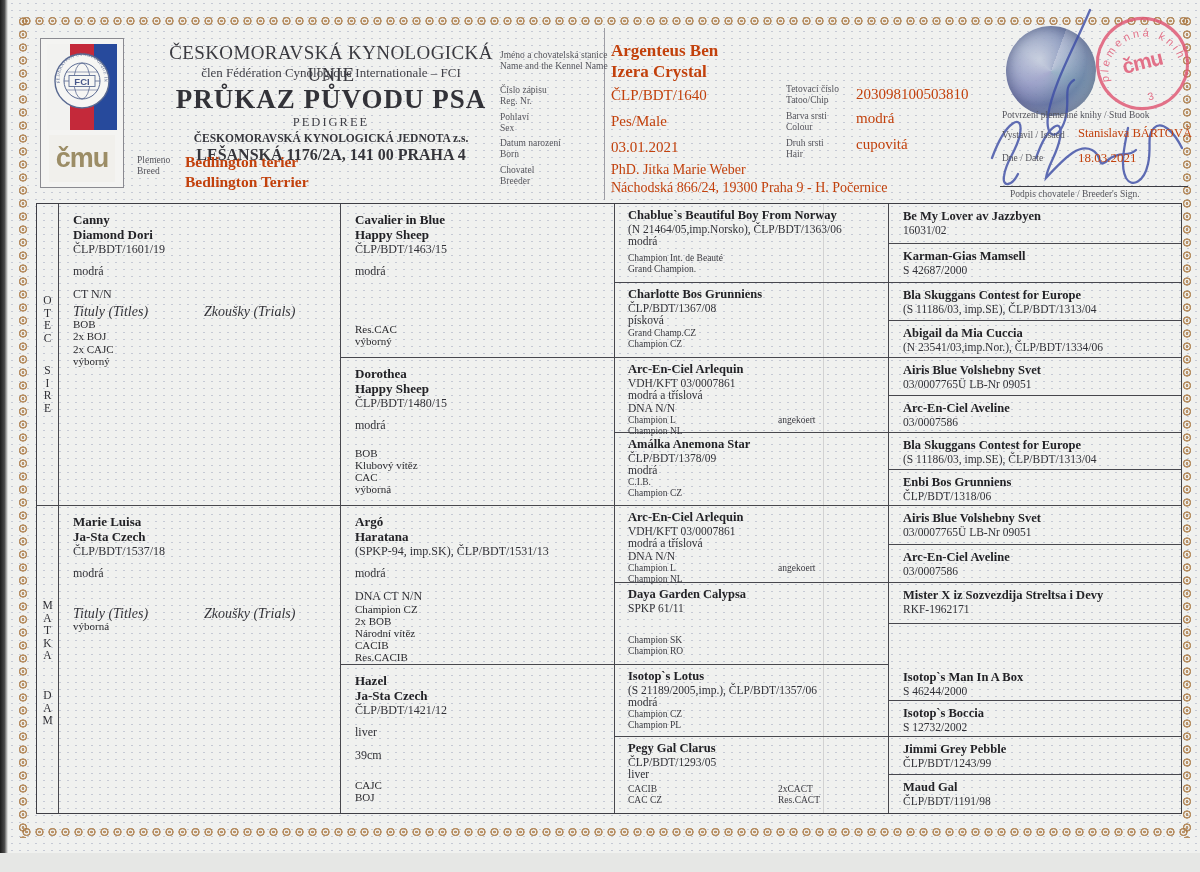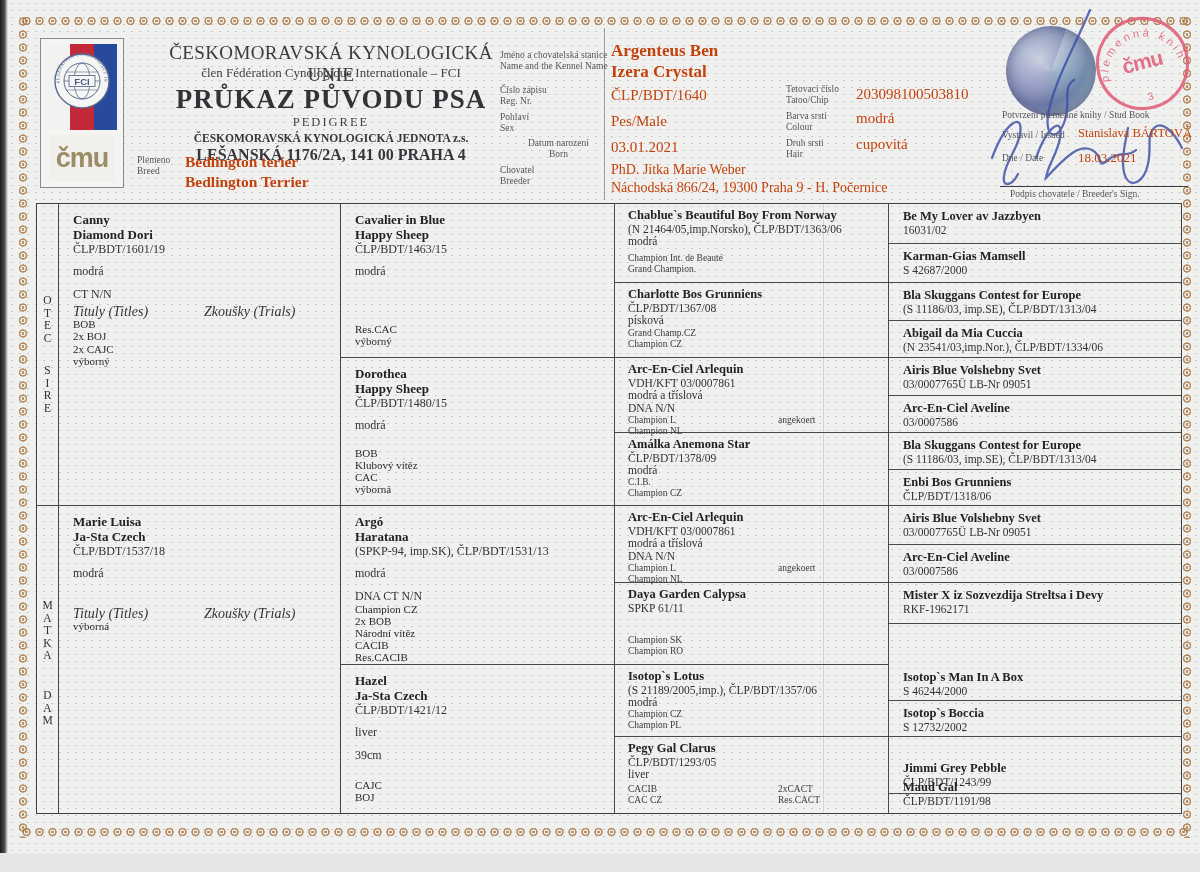--- a/index.html
+++ b/index.html
@@ -119,21 +119,21 @@
   <div class="lbl" style="left:500px;top:50px;">Jméno a chovatelská stanice
 Name and the Kennel Name</div>
   <div class="val" style="left:611px;top:40px;font-size:17px;font-weight:bold;line-height:21px;white-space:pre-line;">Argenteus Ben
 Izera Crystal</div>
   <div class="lbl" style="left:500px;top:85px;">Číslo zápisu
 Reg. Nr.</div>
   <div class="val" style="left:611px;top:87px;">ČLP/BDT/1640</div>
   <div class="lbl" style="left:500px;top:112px;">Pohlaví
 Sex</div>
   <div class="val" style="left:611px;top:113px;text-align:right;">Pes/Male</div>
-  <div class="lbl" style="left:528px;top:138px;text-align:center;">Datum narození
+  <div class="lbl" style="left:500px;top:138px;">Datum narození
 Born</div>
   <div class="val" style="left:611px;top:139px;">03.01.2021</div>
   <div class="lbl" style="left:500px;top:165px;">Chovatel
 Breeder</div>
   <div class="val" style="left:611px;top:161px;font-size:14px;line-height:18px;white-space:pre-line;">PhD. Jitka Marie Weber
 Náchodská 866/24, 19300 Praha 9 - H. Počernice</div>
 
   <div class="lbl" style="left:786px;top:84px;">Tetovací číslo
 Tatoo/Chip</div>
   <div class="val" style="left:856px;top:86px;">203098100503810</div>
@@ -399,21 +399,21 @@
       <div class="rg">RKF-1962171</div>
     </div>
     <div class="cell g4 bB" style="left:852px;top:461px;width:292px;height:36px;">
       <div class="nm">Isotop`s Man In A Box</div>
       <div class="rg">S 46244/2000</div>
     </div>
     <div class="cell g4 bB" style="left:852px;top:497px;width:292px;height:36px;">
       <div class="nm">Isotop`s Boccia</div>
       <div class="rg">S 12732/2002</div>
     </div>
-    <div class="cell g4 bB" style="left:852px;top:533px;width:292px;height:38px;margin-top:19px;">
+    <div class="cell g4 bB" style="left:852px;top:533px;width:292px;height:38px;">
       <div class="nm">Jimmi Grey Pebble</div>
       <div class="rg">ČLP/BDT/1243/99</div>
     </div>
     <div class="cell g4" style="left:852px;top:571px;width:292px;height:38px;">
       <div class="nm">Maud Gal</div>
       <div class="rg">ČLP/BDT/1191/98</div>
     </div>
   </div>
 </div>
 

